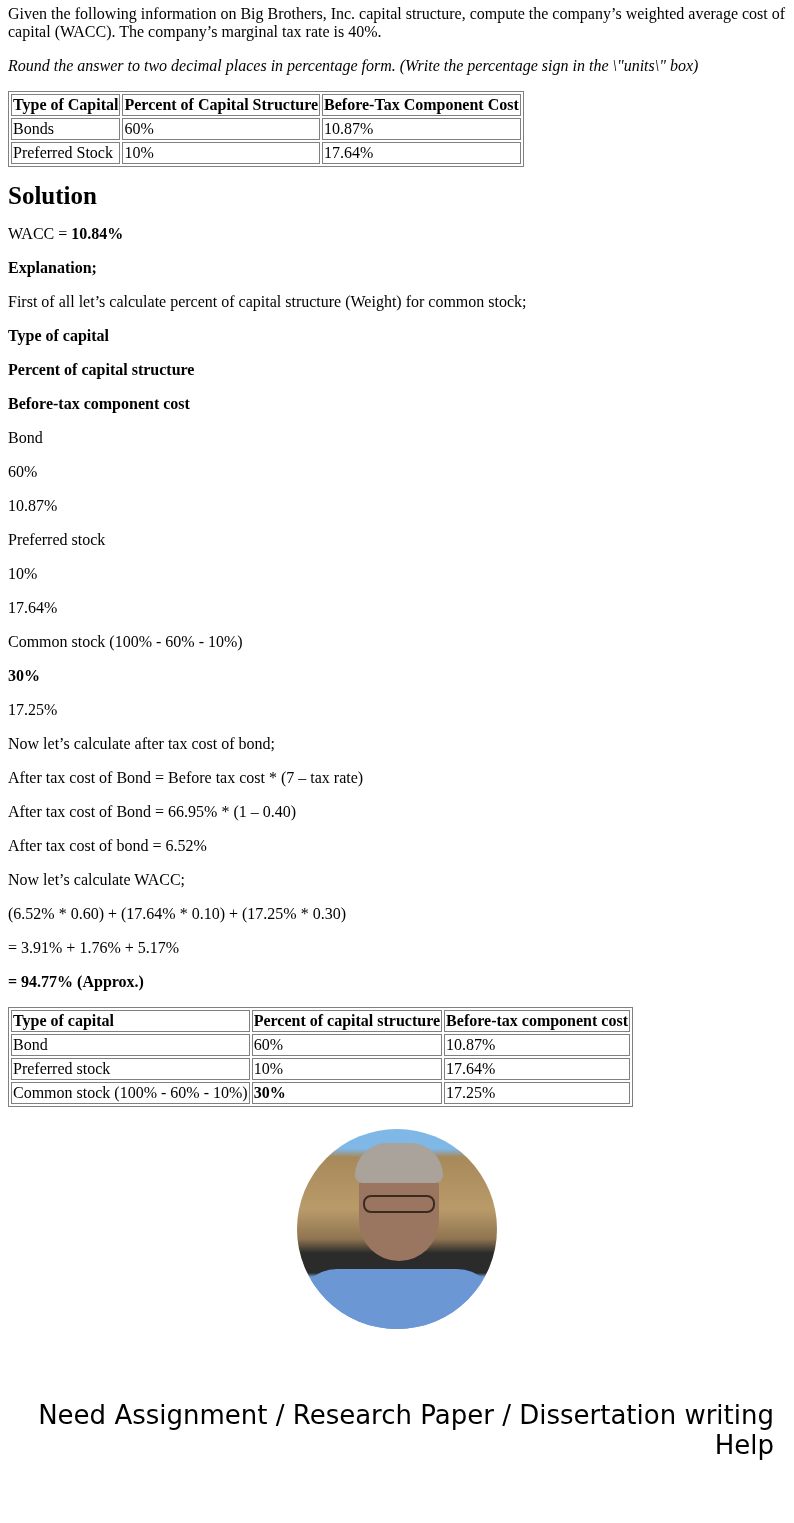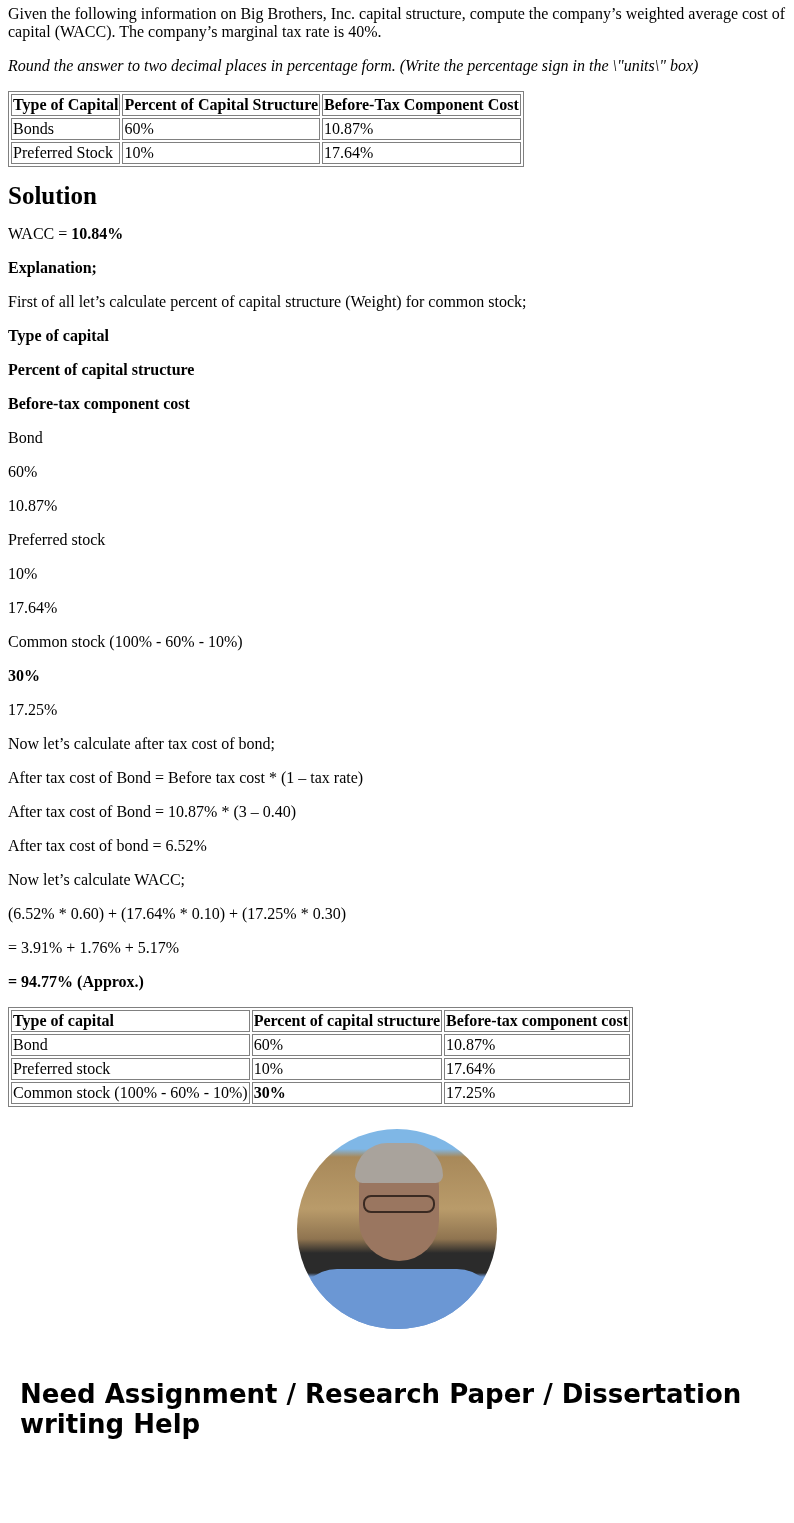--- a/index.html
+++ b/index.html
@@ -60,25 +60,25 @@
   .glasses {
     position: absolute; left: 66px; top: 66px; width: 72px; height: 18px;
     border: 2px solid #3a2a22; border-radius: 8px; box-sizing: border-box;
   }
   .shirt {
     position: absolute; left: 0; top: 140px; width: 200px; height: 70px;
     background: #6b97d4; border-radius: 40px 40px 0 0;
   }
   .footer {
     font-family: "DejaVu Sans", "Liberation Sans", sans-serif;
-    font-weight: bold;
+    font-weight: normal;
     font-size: 26px;
     line-height: 30px;
-    text-align: left;
-    margin-top: 50px;
+    text-align: right;
+    margin-top: 71px;
     padding: 0 20px;
   }
 </style>
 </head>
 <body>
 
 <div class="content">
 
   <p class="intro">Given the following information on Big Brothers, Inc. capital structure, compute the company’s weighted average cost of capital (WACC). The company’s marginal tax rate is 40%.</p>
   <p><em>Round the answer to two decimal places in percentage form. (Write the percentage sign in the \"units\" box)</em></p>
@@ -116,22 +116,22 @@
   <p>60%</p>
   <p>10.87%</p>
   <p>Preferred stock</p>
   <p>10%</p>
   <p>17.64%</p>
   <p>Common stock (100% - 60% - 10%)</p>
   <p><b>30%</b></p>
   <p>17.25%</p>
 
   <p>Now let’s calculate after tax cost of bond;</p>
-  <p>After tax cost of Bond = Before tax cost * (1 – tax rate)</p>
-  <p>After tax cost of Bond = 10.87% * (3 – 0.40)</p>
+  <p>After tax cost of Bond = Before tax cost * (7 – tax rate)</p>
+  <p>After tax cost of Bond = 66.95% * (1 – 0.40)</p>
   <p>After tax cost of bond = 6.52%</p>
   <p>Now let’s calculate WACC;</p>
   <p>(6.52% * 0.60) + (17.64% * 0.10) + (17.25% * 0.30)</p>
   <p>= 3.91% + 1.76% + 5.17%</p>
   <p><b>= 94.77% (Approx.)</b></p>
 
   <table class="grid tbl2">
     <tbody>
         <tr>
       <td class="c1"><b>Type of capital</b></td>

